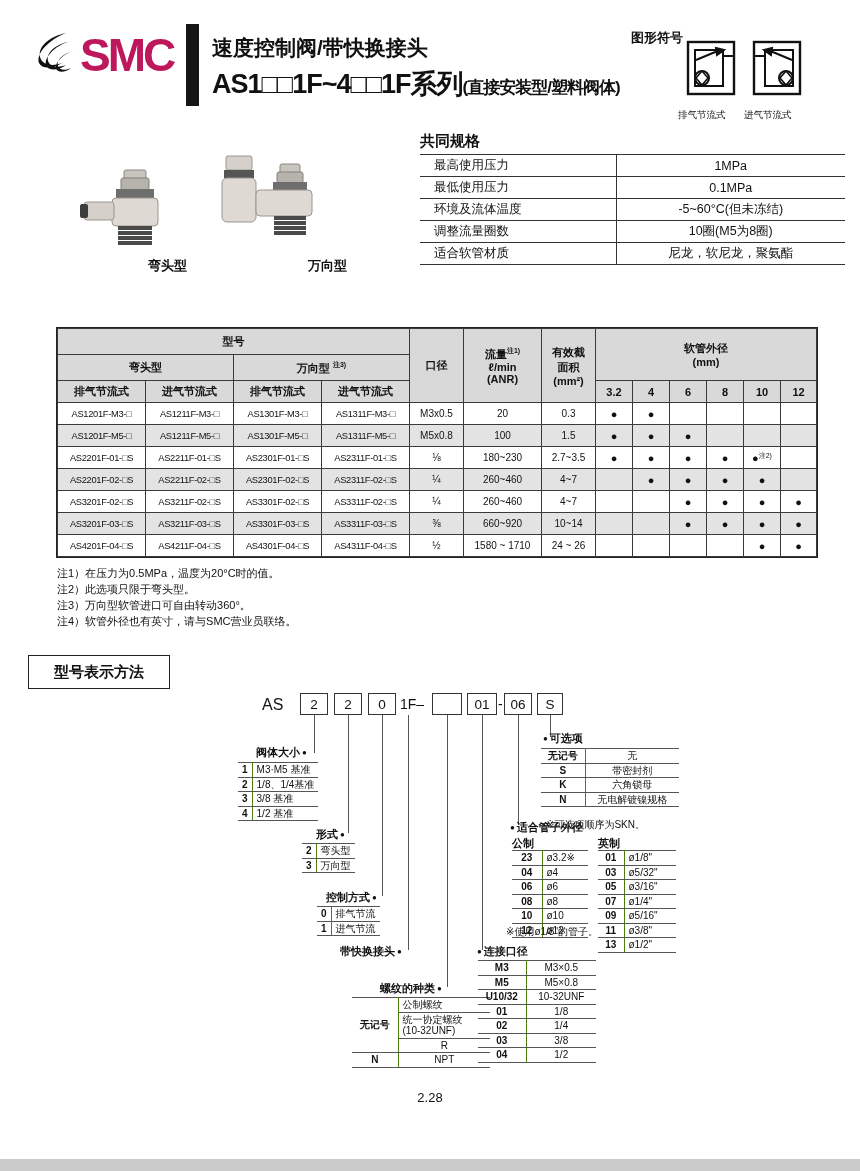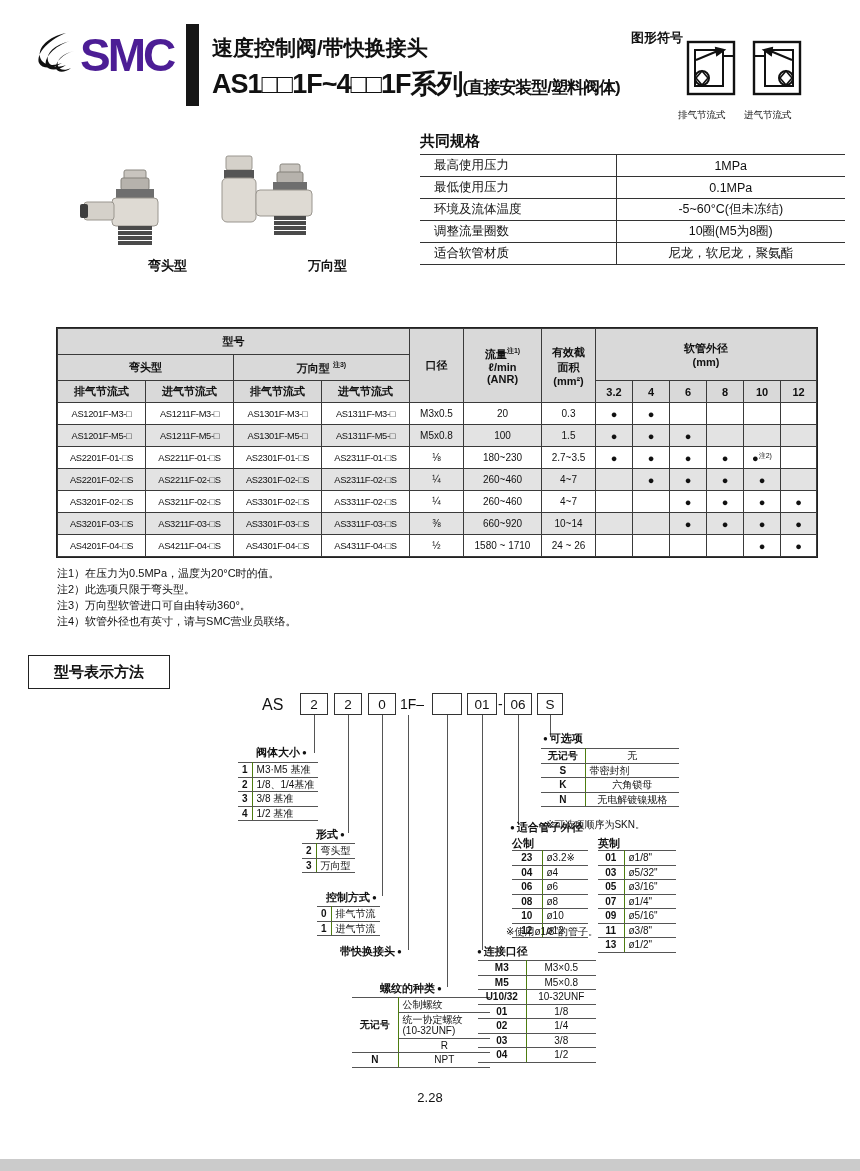--- a/index.html
+++ b/index.html
@@ -4,21 +4,21 @@
 <style>
   * { margin:0; padding:0; box-sizing:border-box; }
   body { background:#888; font-family:"Liberation Sans","DejaVu Sans",sans-serif; }
   #page { position:relative; width:860px; height:1171px; background:#ffffff; margin:0 auto; overflow:hidden; color:#111; }
   .abs { position:absolute; }
   .pre { white-space:pre-line; }
   sup { font-size:7px; vertical-align:super; }
 
   
   .logo-wrap { left:36px; top:28px; display:flex; align-items:center; }
-  .logo-text { font-size:46px; font-weight:900; letter-spacing:-3px; color:#4c1d95; }
+  .logo-text { font-size:46px; font-weight:900; letter-spacing:-3px; color:#be185d; }
   .vbar { left:186px; top:24px; width:13px; height:82px; background:#161616; }
   .t1 { left:212px; top:34px; font-size:21px; font-weight:bold; }
   .t2 { left:212px; top:66px; font-size:27px; font-weight:bold; letter-spacing:-1px; }
   .t2 .paren { font-size:17px; }
   .symlabel { left:631px; top:29px; font-size:13px; font-weight:bold; }
   .symbox { width:50px; height:60px; }
   .symcap { font-size:9.5px; }
 
   
   .spec-title { left:420px; top:132px; font-size:15px; font-weight:bold; }
@@ -551,21 +551,21 @@
       <span>可选项</span>
   </div>
   <table class="mini" style="left:541px; top:748px;">
     <tbody>
         <tr>
           <td class="code" style="width:44px;">无记号</td>
           <td style="width:94px; text-align:center;">无</td>
         </tr>
     <tr>
           <td class="code">S</td>
-          <td style="text-align:left;margin-left:16px;">带密封剂</td>
+          <td style="text-align:center;margin-left:16px;">带密封剂</td>
         </tr>
     <tr>
           <td class="code">K</td>
           <td style="text-align:center;">六角锁母</td>
         </tr>
     <tr>
           <td class="code">N</td>
           <td style="text-align:center;">无电解镀镍规格</td>
         </tr>
   </tbody>

